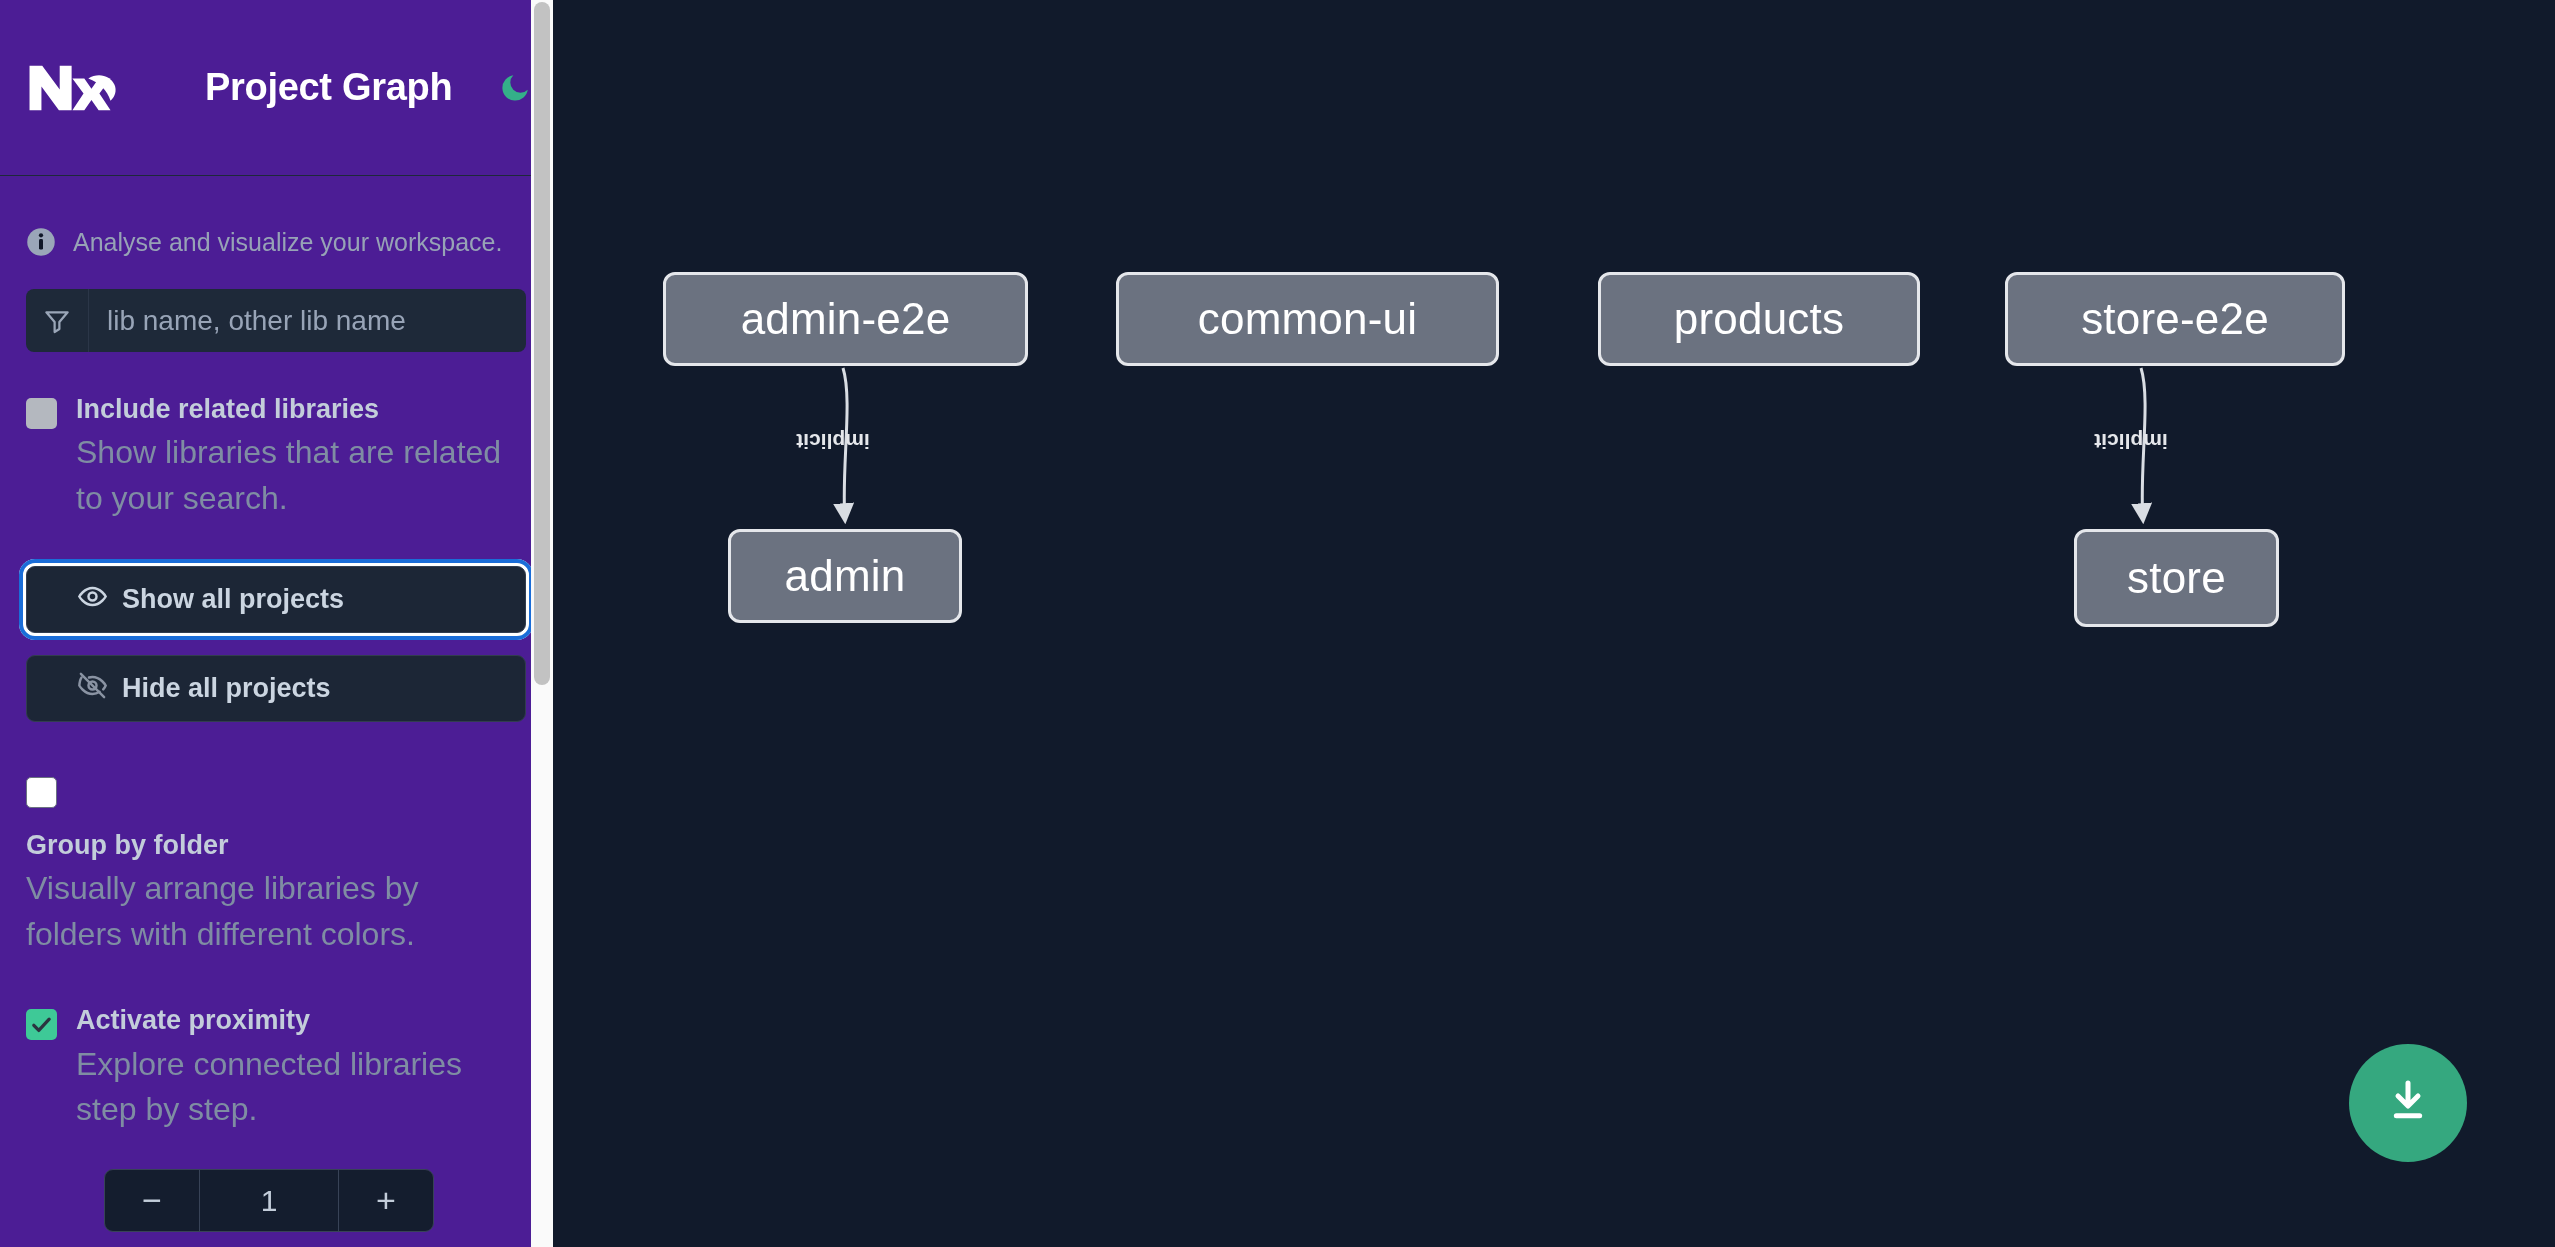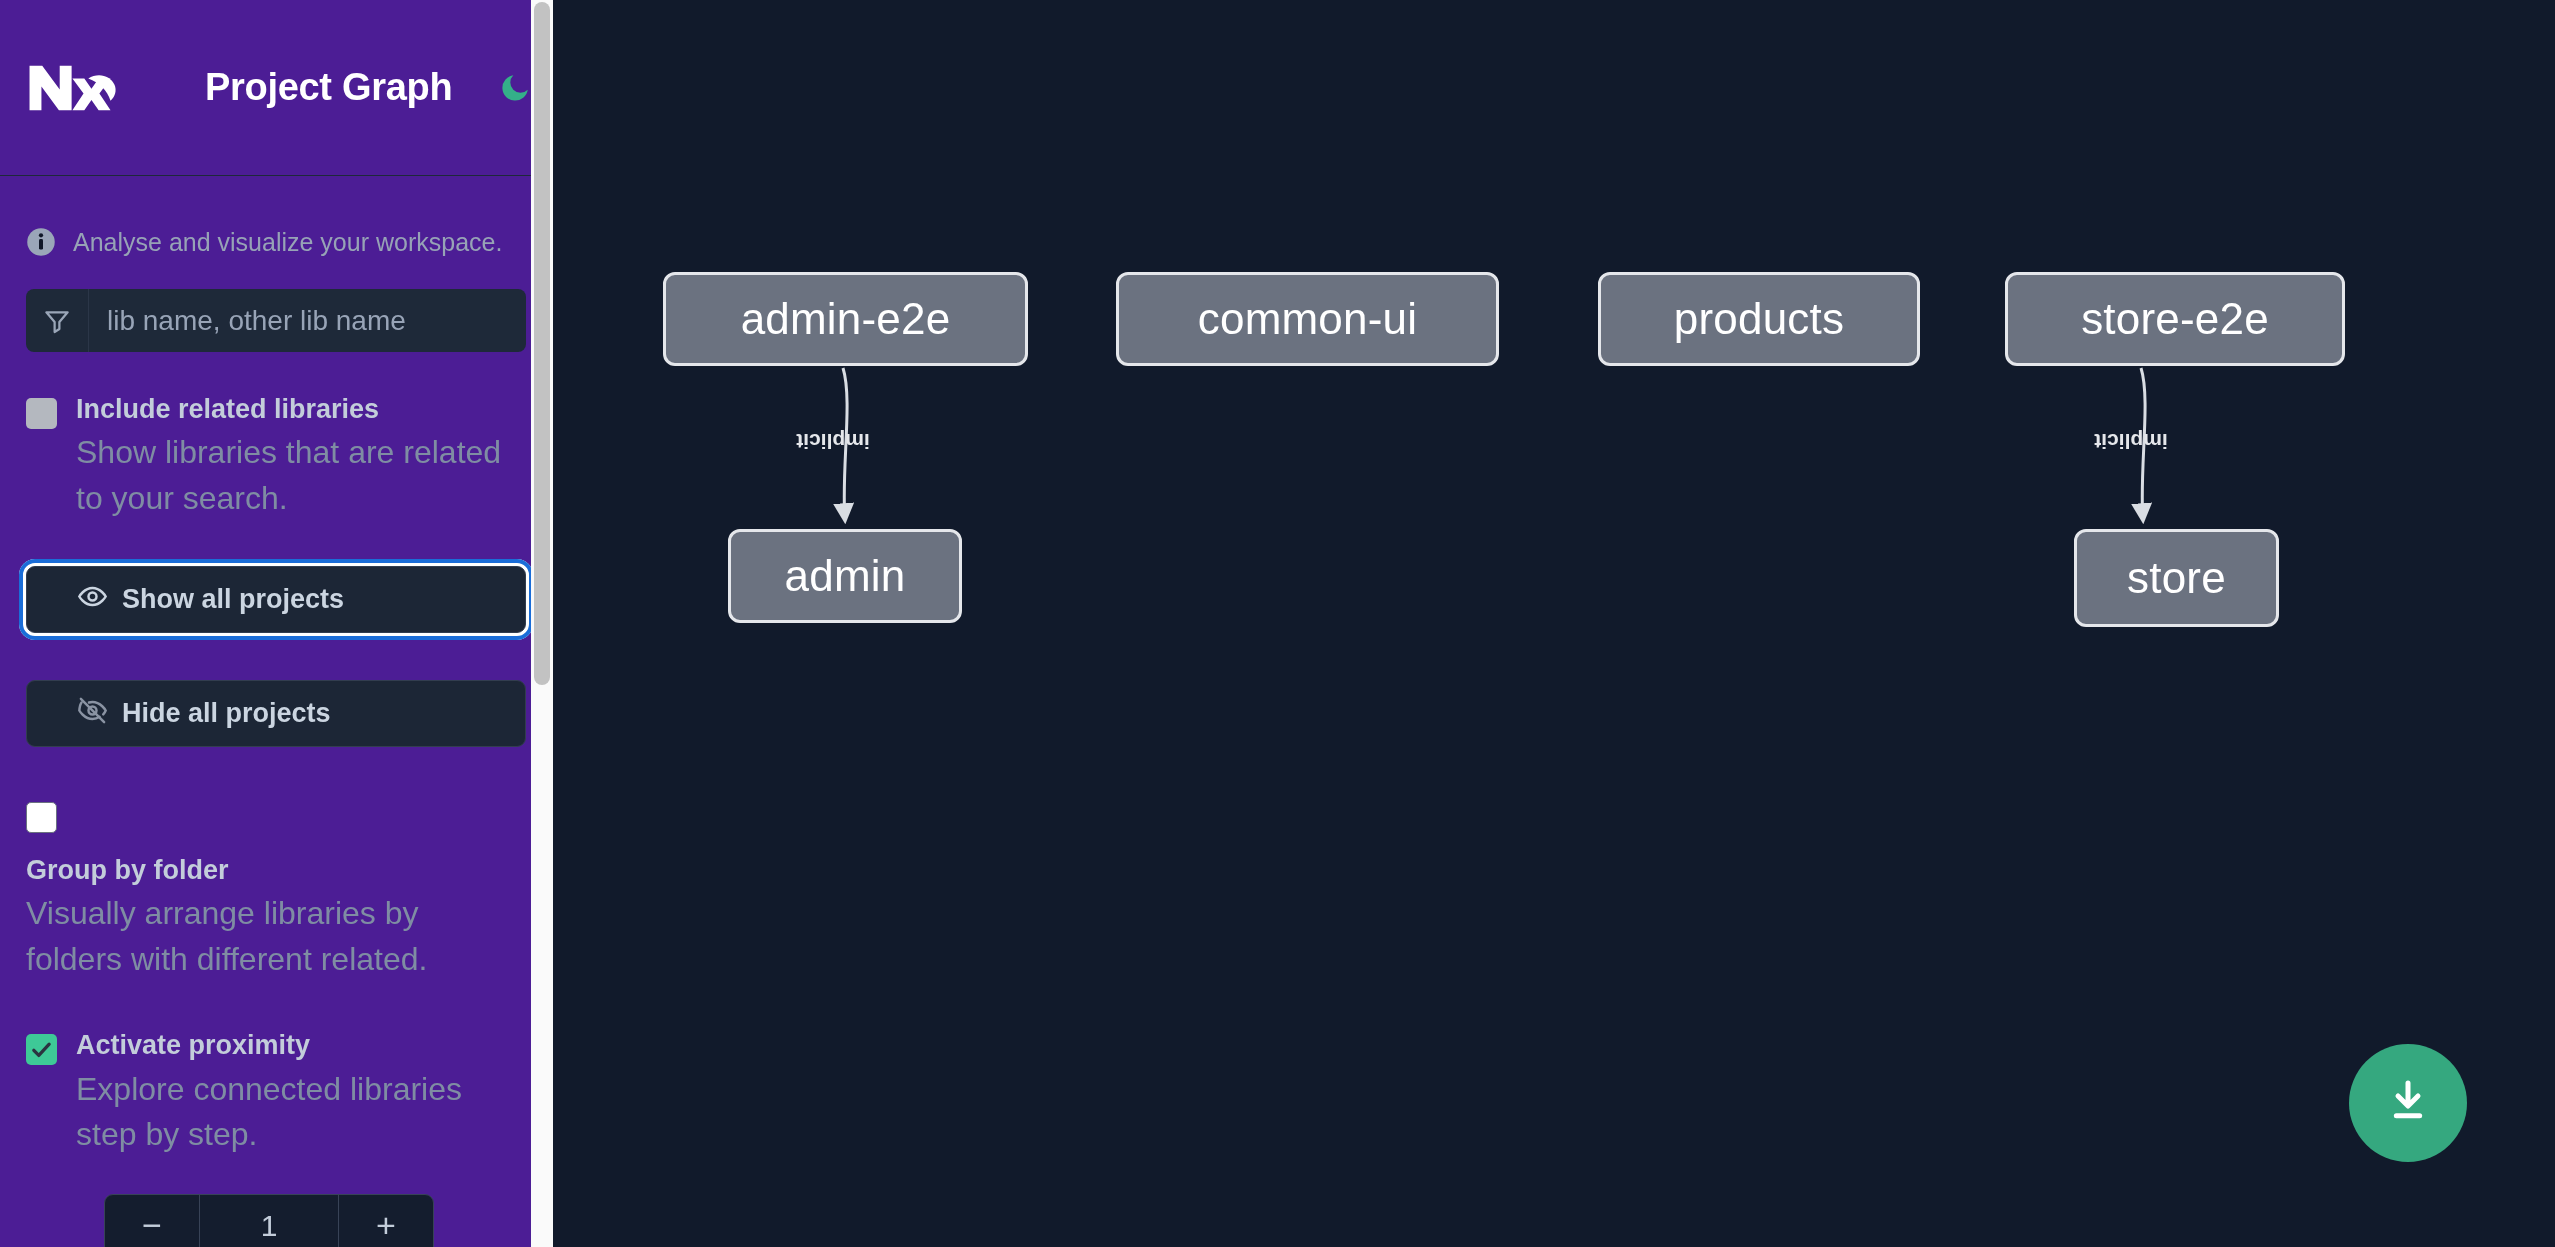--- a/index.html
+++ b/index.html
@@ -144,21 +144,21 @@
     color: #cbd5e1;
     font-size: 27px;
     font-weight: 700;
     cursor: pointer;
   }
   .gbtn.focused {
     outline: 4px solid #1a6dd8;
     outline-offset: 3px;
     box-shadow: 0 0 0 7px #ffffff;
   }
-  .gbtn + .gbtn { margin-top: 47px; }
+  .gbtn + .gbtn { margin-top: 22px; }
 
   .grp { margin-top: 48px; flex-direction: column; }
   .grp2 { margin-top: 45px; }
 
   
   .stepper {
     margin-top: 37px;
     margin-left: 78px;
     width: 330px;
     height: 63px;
@@ -323,21 +323,21 @@
             </svg>
           </span>
           <span>Hide all projects</span>
         </div>
       </div>
 
       <div class="cb-row grp">
         <span class="cb-box unchecked"></span>
         <div>
           <div class="cb-label">Group by folder</div>
-          <div class="cb-desc">Visually arrange libraries by folders with different related.</div>
+          <div class="cb-desc">Visually arrange libraries by folders with different colors.</div>
         </div>
       </div>
 
       <div class="cb-row grp2">
         <span class="cb-box checked">
           <svg viewBox="0 0 24 24" width="23" height="23" aria-hidden="true">
             <path d="M4 12.8l5.2 5.4L20 6.4" fill="none" stroke="#2b3340" stroke-width="3.4" stroke-linecap="round" stroke-linejoin="round"></path>
           </svg>
         </span>
         <div>

